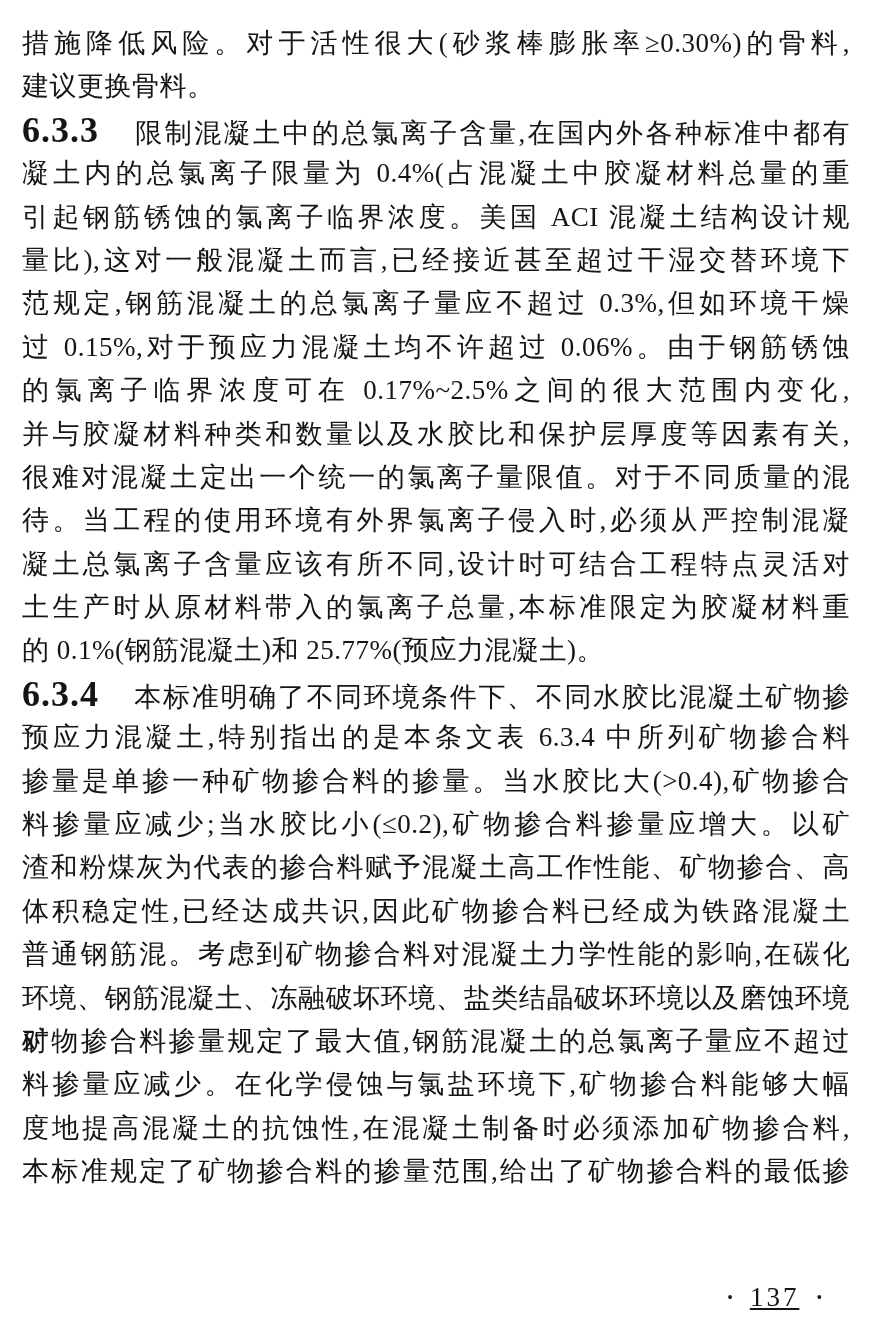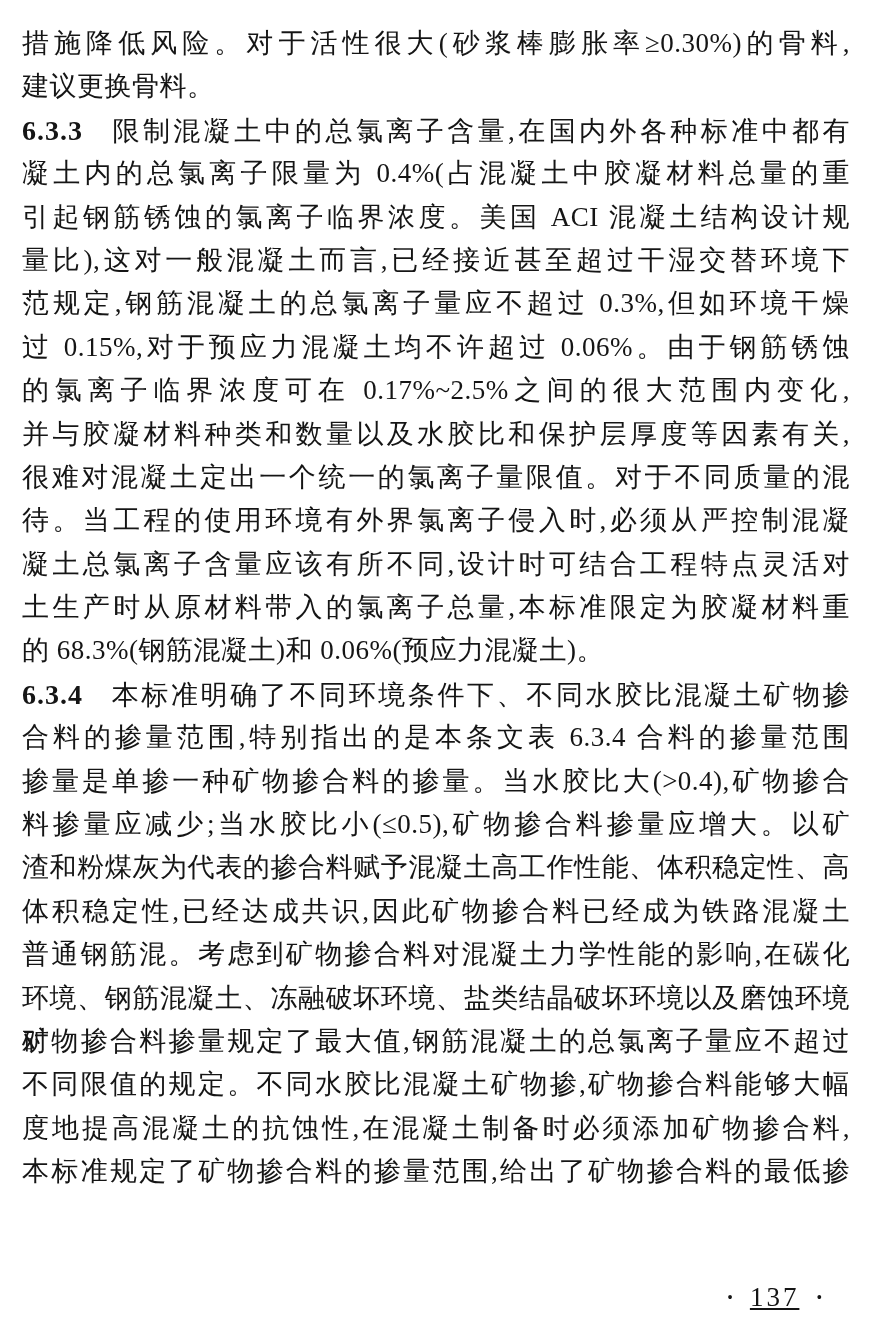--- a/index.html
+++ b/index.html
@@ -33,21 +33,21 @@
     text-justify: inter-character;
     letter-spacing: 0.5px;
   }
   .line.short {
     text-align-last: left;
   }
   .secnum {
     font-weight: bold;
     letter-spacing: 1px;
     margin-right: 0.95em;
-    font-size: 28px;
+    font-size: 36px;
   }
   .footer {
     position: absolute;
     right: 52px;
     bottom: 30px;
     display: flex;
     align-items: center;
     gap: 17px;
     font-size: 27px;
     color: #151515;
@@ -75,31 +75,31 @@
       <div class="line"><span>引起钢筋锈蚀的氯离子临界浓度。美国 ACI 混凝土结构设计规</span></div>
       <div class="line"><span>量比),这对一般混凝土而言,已经接近甚至超过干湿交替环境下</span></div>
       <div class="line"><span>范规定,钢筋混凝土的总氯离子量应不超过 0.3%,但如环境干燥</span></div>
       <div class="line"><span>过 0.15%,对于预应力混凝土均不许超过 0.06%。由于钢筋锈蚀</span></div>
       <div class="line"><span>的氯离子临界浓度可在 0.17%~2.5%之间的很大范围内变化,</span></div>
       <div class="line"><span>并与胶凝材料种类和数量以及水胶比和保护层厚度等因素有关,</span></div>
       <div class="line"><span>很难对混凝土定出一个统一的氯离子量限值。对于不同质量的混</span></div>
       <div class="line"><span>待。当工程的使用环境有外界氯离子侵入时,必须从严控制混凝</span></div>
       <div class="line"><span>凝土总氯离子含量应该有所不同,设计时可结合工程特点灵活对</span></div>
       <div class="line"><span>土生产时从原材料带入的氯离子总量,本标准限定为胶凝材料重</span></div>
-      <div class="line short"><span>的 68.3%(钢筋混凝土)和 0.06%(预应力混凝土)。</span></div>
+      <div class="line short"><span>的 0.1%(钢筋混凝土)和 25.77%(预应力混凝土)。</span></div>
       <div class="line"><b class="secnum">6.3.4</b><span>本标准明确了不同环境条件下、不同水胶比混凝土矿物掺</span></div>
-      <div class="line"><span>合料的掺量范围,特别指出的是本条文表 6.3.4 合料的掺量范围</span></div>
+      <div class="line"><span>预应力混凝土,特别指出的是本条文表 6.3.4 中所列矿物掺合料</span></div>
       <div class="line"><span>掺量是单掺一种矿物掺合料的掺量。当水胶比大(&gt;0.4),矿物掺合</span></div>
-      <div class="line"><span>料掺量应减少;当水胶比小(≤0.5),矿物掺合料掺量应增大。以矿</span></div>
-      <div class="line"><span>渣和粉煤灰为代表的掺合料赋予混凝土高工作性能、体积稳定性、高</span></div>
+      <div class="line"><span>料掺量应减少;当水胶比小(≤0.2),矿物掺合料掺量应增大。以矿</span></div>
+      <div class="line"><span>渣和粉煤灰为代表的掺合料赋予混凝土高工作性能、矿物掺合、高</span></div>
       <div class="line"><span>体积稳定性,已经达成共识,因此矿物掺合料已经成为铁路混凝土</span></div>
       <div class="line"><span>普通钢筋混。考虑到矿物掺合料对混凝土力学性能的影响,在碳化</span></div>
       <div class="line"><span>环境、钢筋混凝土、冻融破坏环境、盐类结晶破坏环境以及磨蚀环境对</span></div>
       <div class="line"><span>矿物掺合料掺量规定了最大值,钢筋混凝土的总氯离子量应不超过</span></div>
-      <div class="line"><span>不同限值的规定。不同水胶比混凝土矿物掺,矿物掺合料能够大幅</span></div>
+      <div class="line"><span>料掺量应减少。在化学侵蚀与氯盐环境下,矿物掺合料能够大幅</span></div>
       <div class="line"><span>度地提高混凝土的抗蚀性,在混凝土制备时必须添加矿物掺合料,</span></div>
       <div class="line"><span>本标准规定了矿物掺合料的掺量范围,给出了矿物掺合料的最低掺</span></div>
     </div>
 
   <div class="footer">
     <span class="dot">•</span>
     <span class="num">137</span>
     <span class="dot">•</span>
   </div>
 

